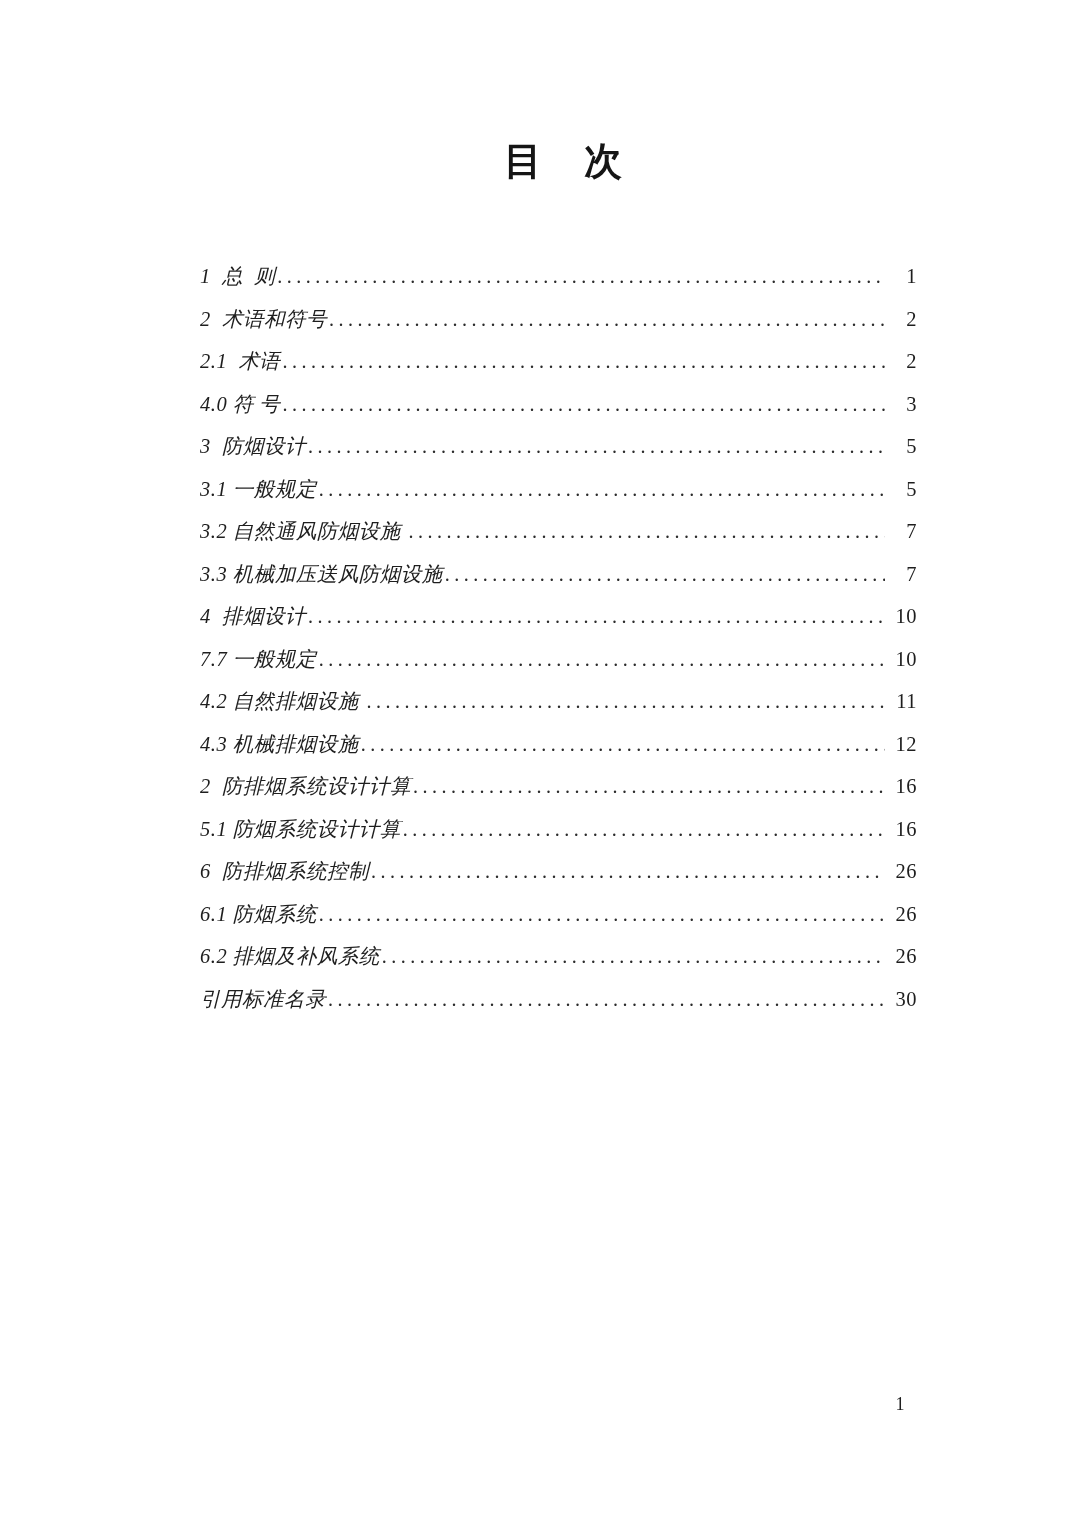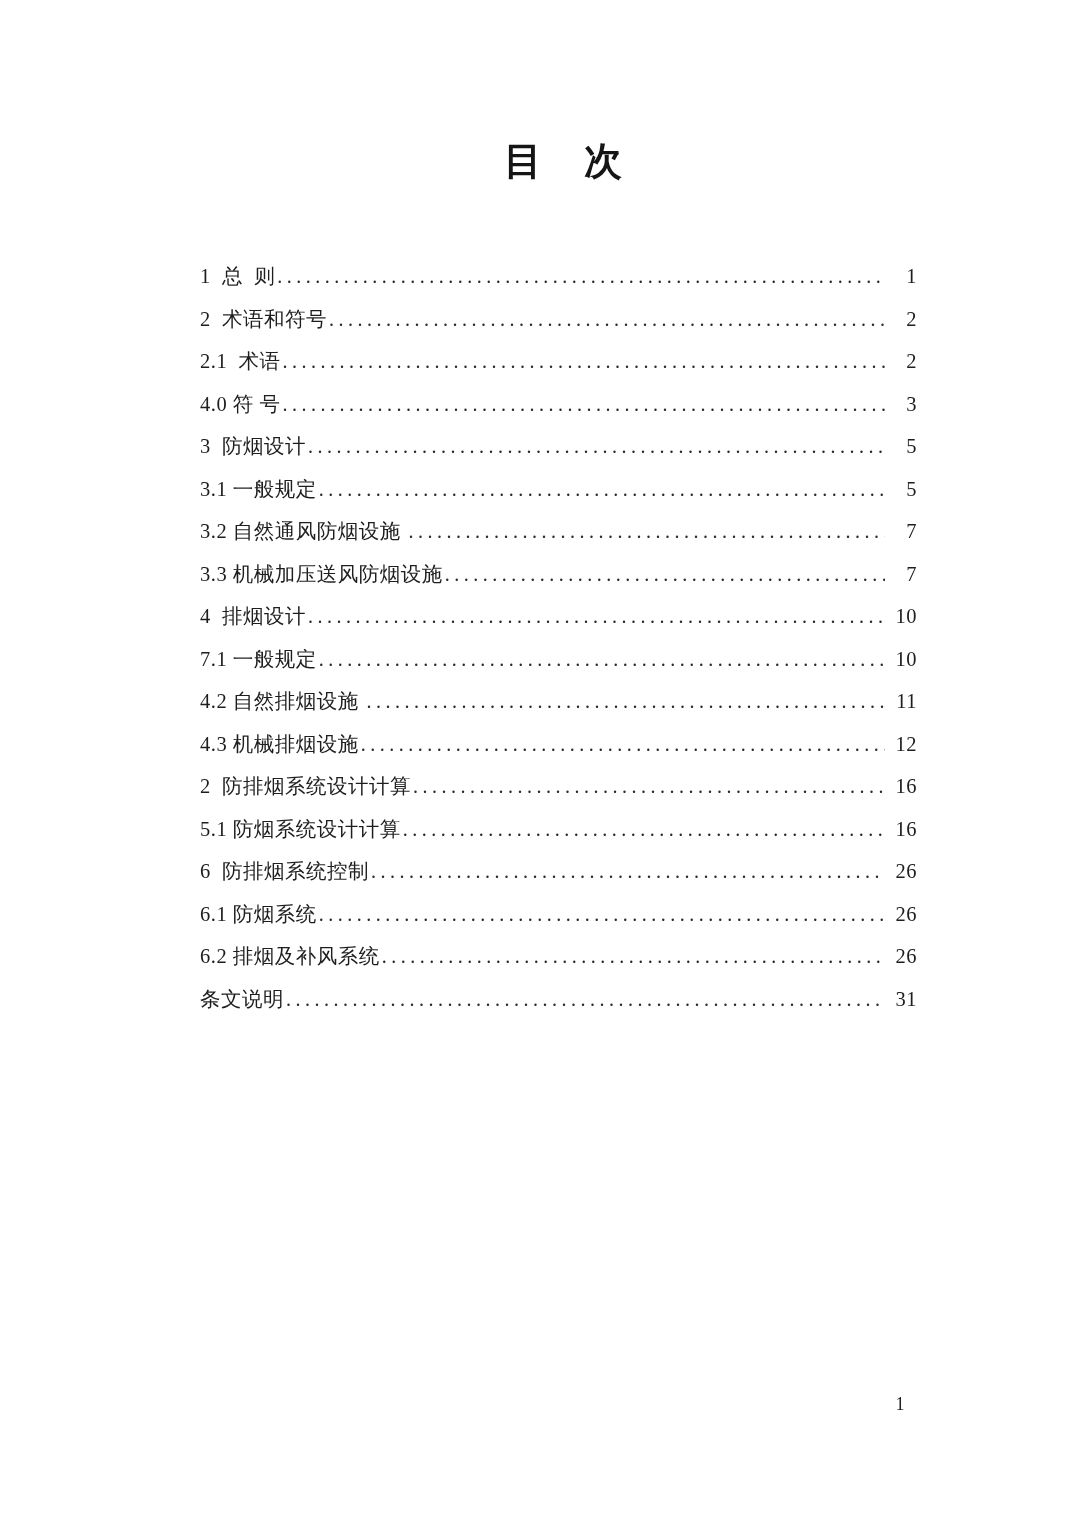--- a/index.html
+++ b/index.html
@@ -43,20 +43,21 @@
     display: flex;
     align-items: baseline;
     height: 42.5px;
     font-size: 20.5px;
     line-height: 24px;
   }
   .toc-label {
     flex: 0 0 auto;
     white-space: pre;
     letter-spacing: 0.5px;
+    font-style: italic;
   }
   .toc-leader {
     flex: 1 1 auto;
     overflow: hidden;
     white-space: nowrap;
     margin-left: 2px;
     margin-right: 8px;
     color: #2b2b2b;
   }
   .toc-leader::after {
@@ -137,21 +138,21 @@
         <span class="toc-page">7</span>
       </div>
 
       <div class="toc-row">
         <span class="toc-label">4  排烟设计</span>
         <span class="toc-leader"></span>
         <span class="toc-page">10</span>
       </div>
 
       <div class="toc-row">
-        <span class="toc-label">7.1 一般规定</span>
+        <span class="toc-label">7.7 一般规定</span>
         <span class="toc-leader"></span>
         <span class="toc-page">10</span>
       </div>
 
       <div class="toc-row">
         <span class="toc-label">4.2 自然排烟设施 </span>
         <span class="toc-leader"></span>
         <span class="toc-page">11</span>
       </div>
 
@@ -188,23 +189,23 @@
       </div>
 
       <div class="toc-row">
         <span class="toc-label">6.2 排烟及补风系统</span>
         <span class="toc-leader"></span>
         <span class="toc-page">26</span>
       </div>
 
 
 
-
-      <div class="toc-row">
-        <span class="toc-label">条文说明</span>
-        <span class="toc-leader"></span>
-        <span class="toc-page">31</span>
-      </div>
+      <div class="toc-row">
+        <span class="toc-label">引用标准名录</span>
+        <span class="toc-leader"></span>
+        <span class="toc-page">30</span>
+      </div>
+
     </div>
 
   <div class="footer-page-number">1</div>
 
 </div>
 
 </body></html>

